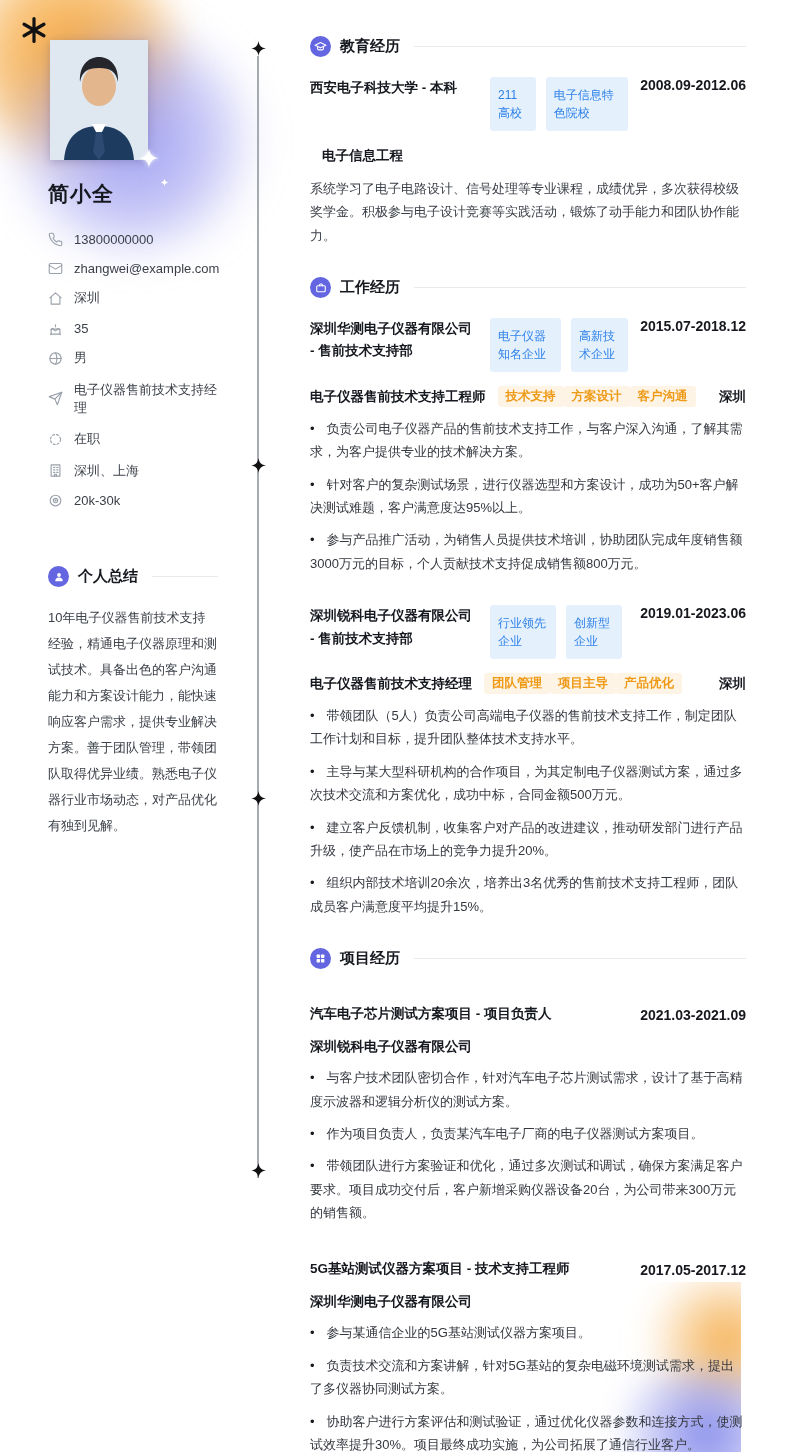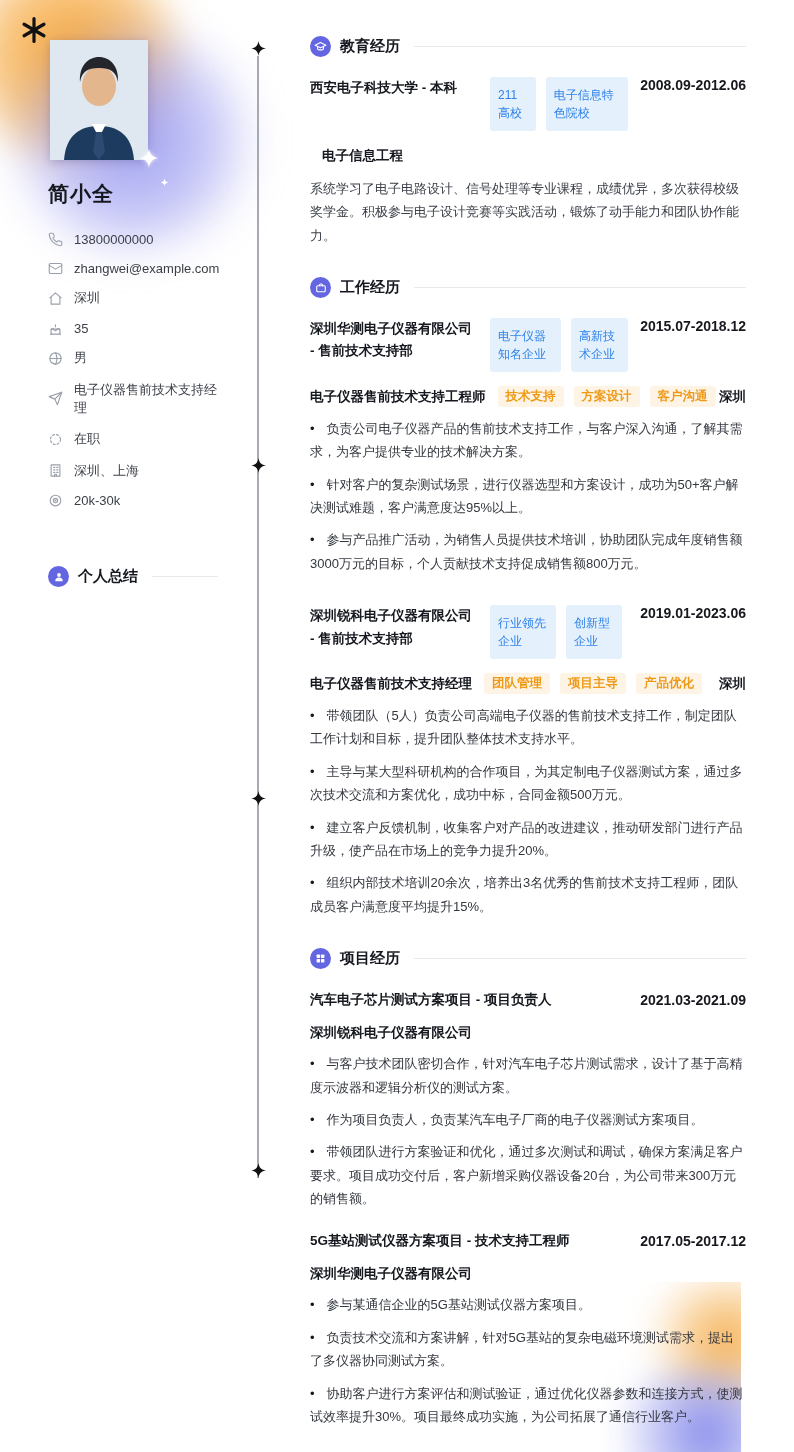--- a/index.html
+++ b/index.html
@@ -52,32 +52,32 @@
   .sec-line { flex:1; height:1px; background:#e8eaee; margin-left:14px; }
 
   .entry-head { display:flex; align-items:flex-start; margin-top:20px; }
   .entry-title { width:166px; flex:none; font-size:13.5px; font-weight:700; color:#15181e; line-height:1.65; }
   .entry-tags { flex:1; display:flex; gap:10px; align-items:flex-start; margin-left:14px; }
   .tag-blue { background:#e4f1fd; color:#2f81e8; font-size:12px; line-height:1.5; padding:9px 8px; border-radius:3px; max-width:86px; }
   .entry-date { font-size:14px; font-weight:700; color:#16181d; white-space:nowrap; margin-left:12px; }
 
   .role-row { display:flex; align-items:center; margin-top:14px; }
   .role { font-size:13.5px; font-weight:700; color:#15181e; white-space:nowrap;text-align:right; }
-  .role-tags { display:flex; gap:10px; margin-left:12px; }
+  .role-tags { display:flex; gap:0; margin-left:12px; }
   .tag-orange { background:#fdf4e6; color:#ef9a17; font-size:12.5px; font-weight:700; line-height:1.5; padding:1px 8px; border-radius:3px; white-space:nowrap; }
   .role-loc { margin-left:auto; font-size:13.5px; font-weight:700; color:#15181e; }
 
   .major { font-size:13.5px; font-weight:700; color:#15181e; margin-top:16px;padding-left:12px; }
   .desc { font-size:13px; line-height:1.8; color:#3c4048; margin-top:12px; }
 
   ul.bullets { list-style:none; margin-top:10px; }
   ul.bullets li { font-size:13px; line-height:1.8; color:#33373e; margin-bottom:9px; }
   ul.bullets li::before { content:"•"; font-size:13px; color:#15181e; margin-right:12px; }
 
-  .proj-head { display:flex; align-items:center; margin-top:22px; }
+  .proj-head { display:flex; align-items:flex-end; margin-top:36px; }
   .proj-title { flex:1; font-size:13.5px; font-weight:700; color:#15181e; }
   .proj-company { font-size:13.5px; font-weight:700; color:#15181e; margin-top:15px; }
 </style>
 </head>
 <body>
 
 <div class="page">
 
   <div class="blob blob-orange-tl"></div>
   <div class="blob blob-purple-tl"></div>
@@ -229,20 +229,21 @@
       <div class="sec-head">
         <span class="sec-ico">
           <svg width="12" height="12" viewBox="0 0 24 24" fill="#ffffff">
               <circle cx="12" cy="8" r="3.8"></circle>
               <path d="M4.5 20.5a7.5 7.5 0 0 1 15 0z"></path>
             </svg>
         </span>
         <span class="sec-title">个人总结</span>
         <span class="sec-line"></span>
       </div>
+      <div class="summary-text">10年电子仪器售前技术支持经验，精通电子仪器原理和测试技术。具备出色的客户沟通能力和方案设计能力，能快速响应客户需求，提供专业解决方案。善于团队管理，带领团队取得优异业绩。熟悉电子仪器行业市场动态，对产品优化有独到见解。</div>
     </div>
   </div>
 
   <div class="main">
 
     <div class="section">
       <div class="sec-head">
         <span class="sec-ico">
           <svg width="13" height="13" viewBox="0 0 24 24" fill="none" stroke="#ffffff" stroke-width="2" stroke-linecap="round" stroke-linejoin="round">
               <path d="M2 9.5 12 4.5l10 5-10 5z"></path>

